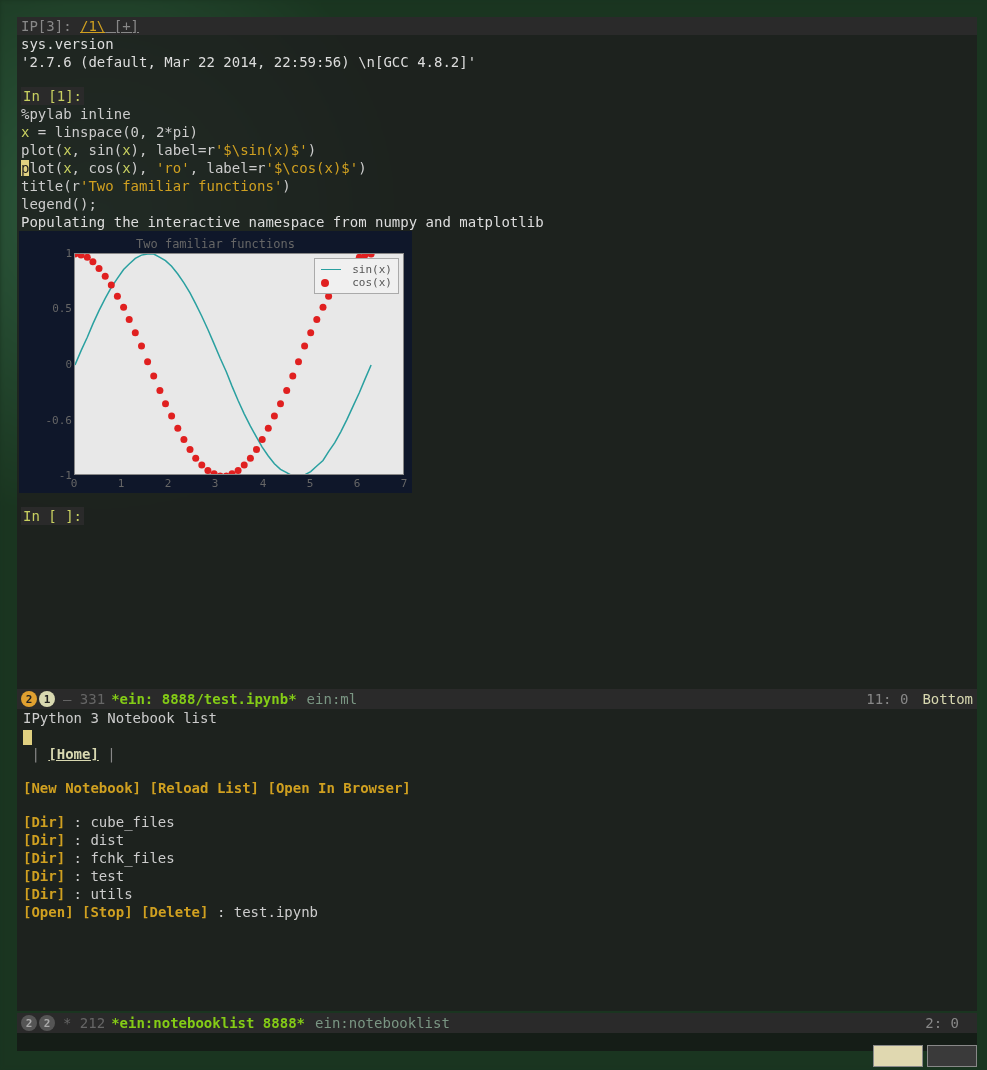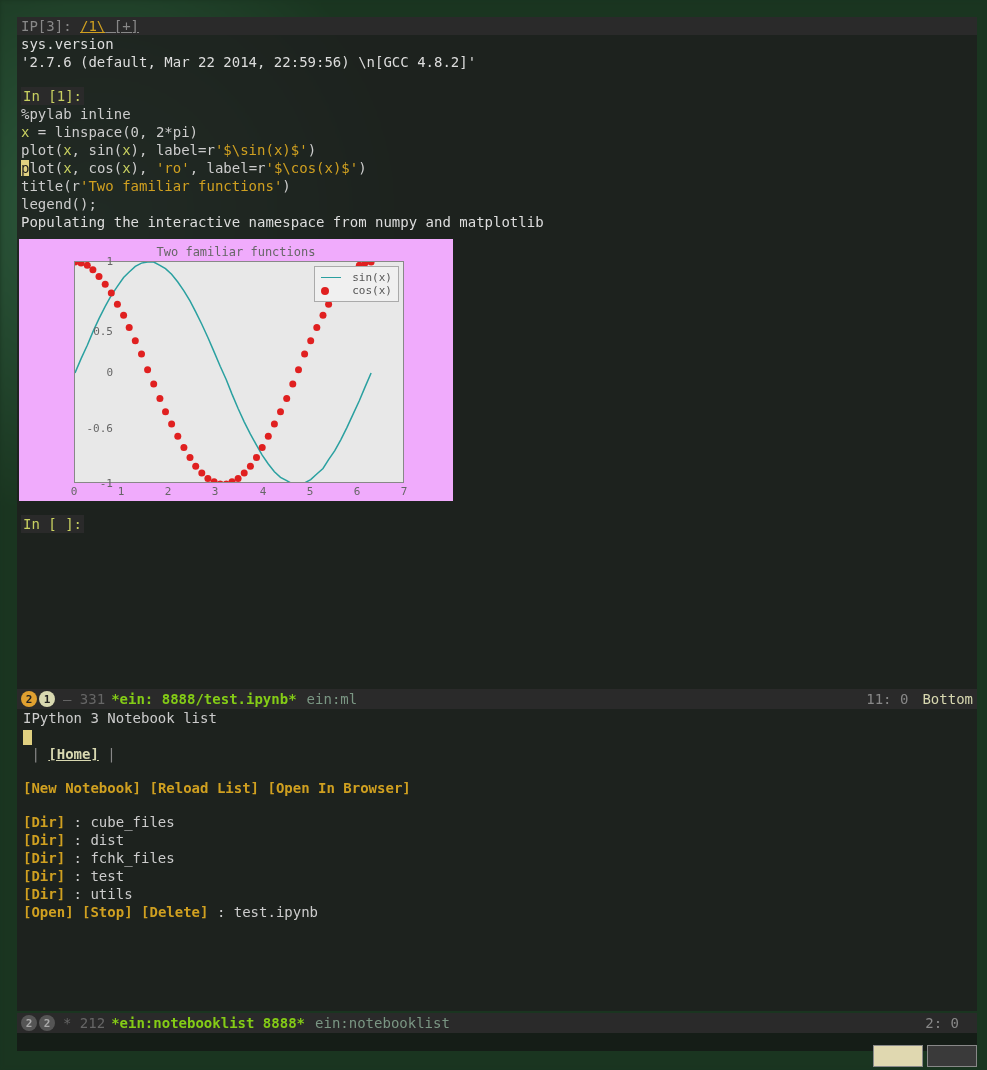--- a/index.html
+++ b/index.html
@@ -57,24 +57,24 @@
     padding: 0 2px;
   }
   .str { color: #d0a020; }
   .var { color: #c8d060; }
   .num-lit { color: #ccc; }
   .cursor-block {
     background: #e0d080;
     color: #222;
   }
   .chart-holder {
-    background: #f0abfc;
-    width: 434px;
+    background: #0f172a;
+    width: 393px;
     height: 262px;
-    margin: 8px 0 0 2px;
+    margin: 0 0 0 2px;
     position: relative;
   }
   .chart-title {
     position: absolute;
     top: 6px;
     left: 50%;
     transform: translateX(-50%);
     color: #666;
     font-size: 12px;
     white-space: nowrap;
@@ -284,21 +284,21 @@
             <span>sin(x)</span>
           </div>
         <div class="legend-row">
             <span class="legend-dot"></span>
             <span style="margin-left:12px">cos(x)</span>
           </div>
       </div>
     </div>
 
     <div class="ytick" style="top:22px">1</div>
-    <div class="ytick" style="top:92px">0.5</div>
+    <div class="ytick" style="top:77px">0.5</div>
     <div class="ytick" style="top:133px">0</div>
     <div class="ytick" style="top:189px">-0.6</div>
     <div class="ytick" style="top:244px">-1</div>
 
     <div class="xtick" style="left:55px">0</div>
     <div class="xtick" style="left:102px">1</div>
     <div class="xtick" style="left:149px">2</div>
     <div class="xtick" style="left:196px">3</div>
     <div class="xtick" style="left:244px">4</div>
     <div class="xtick" style="left:291px">5</div>

